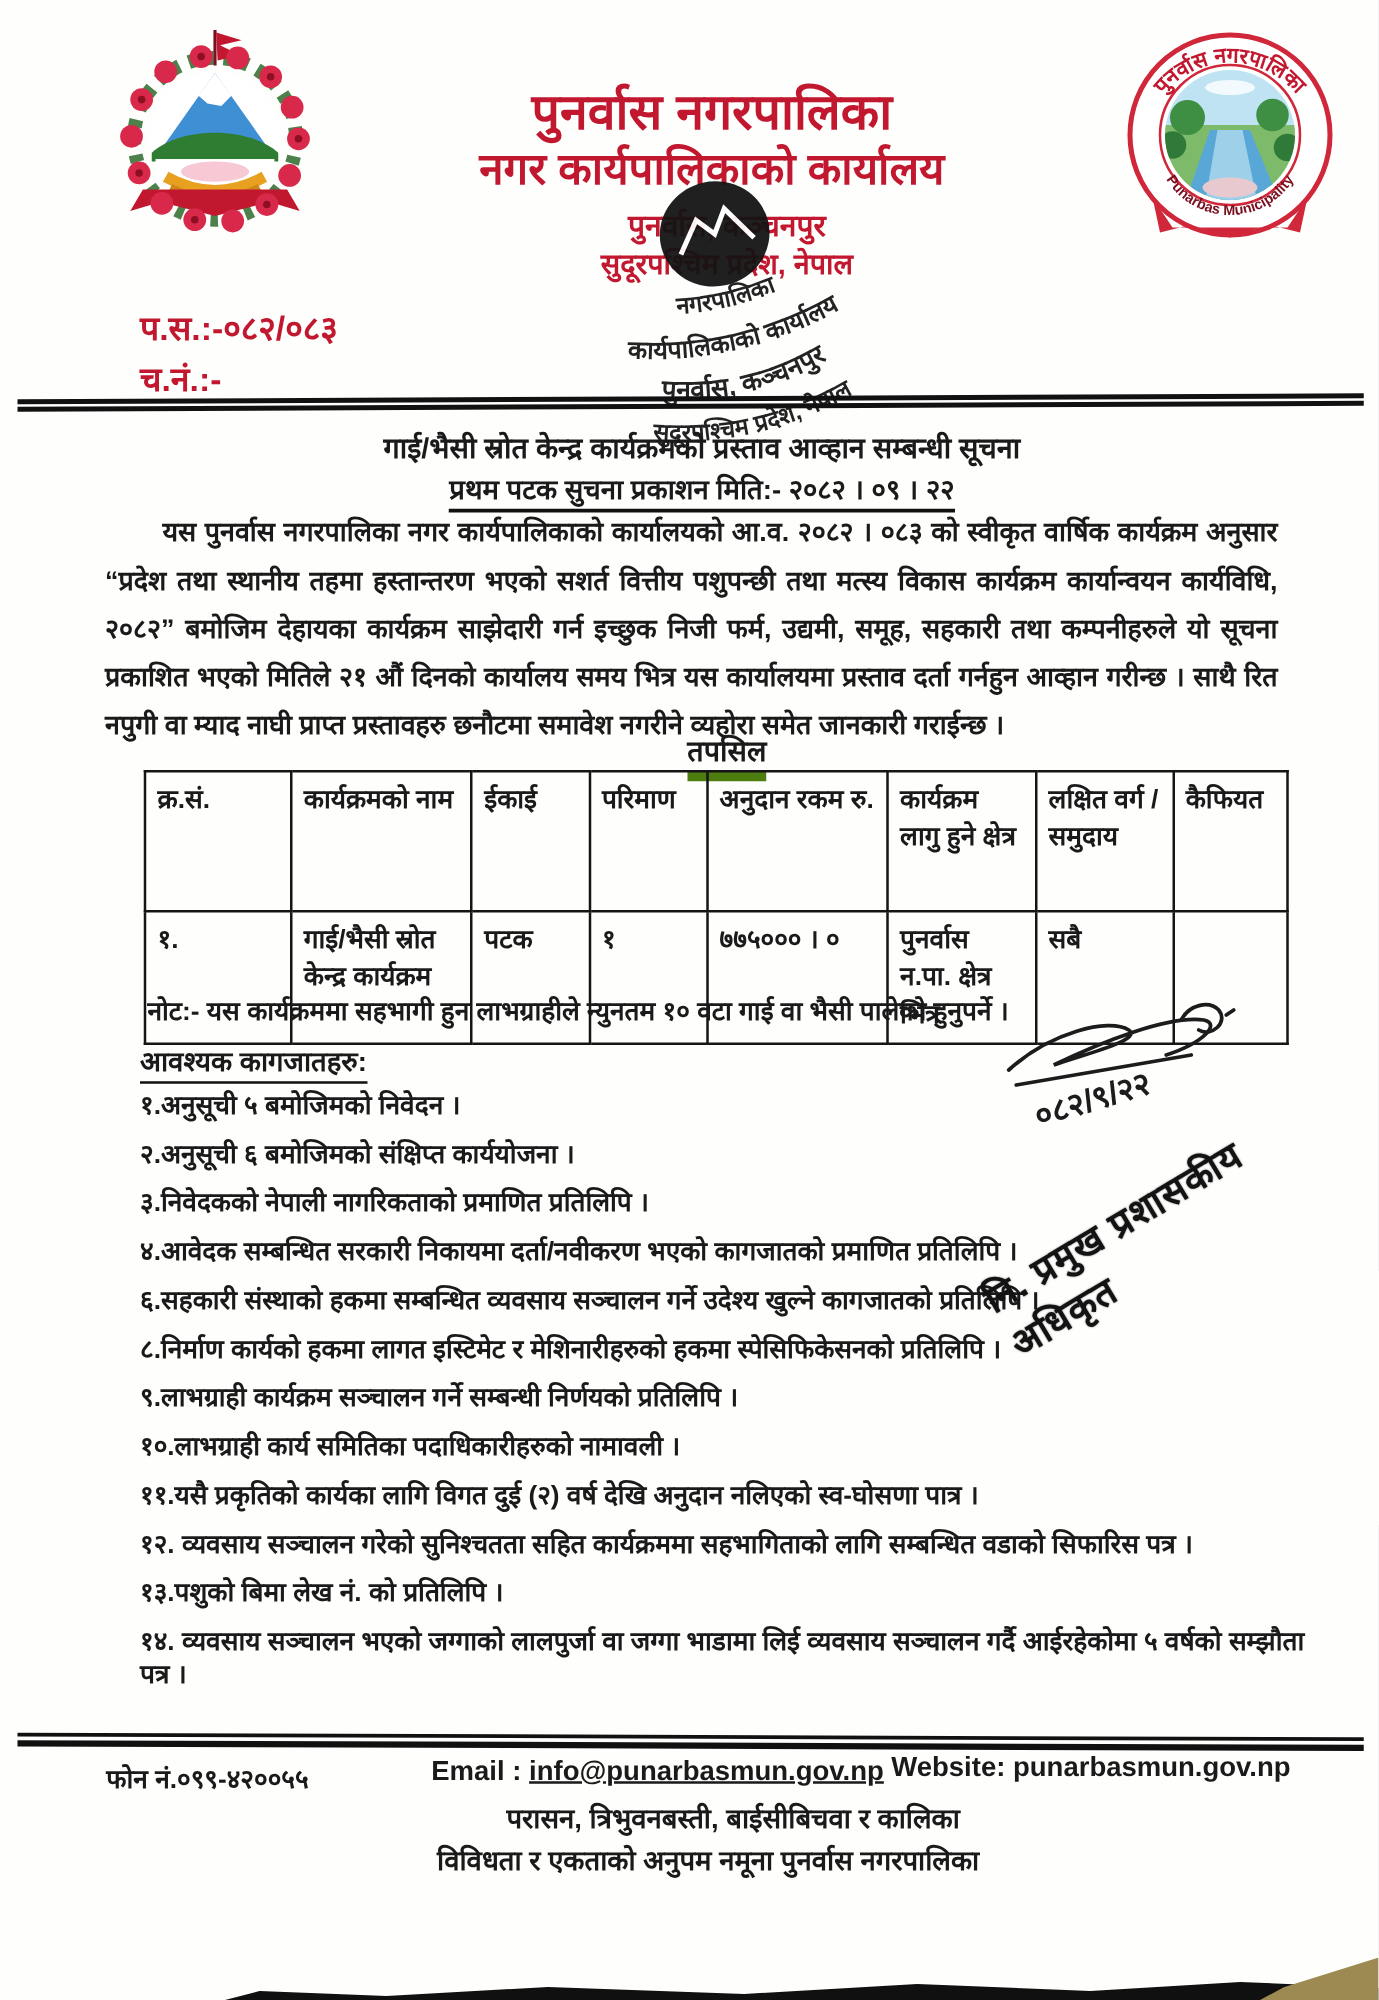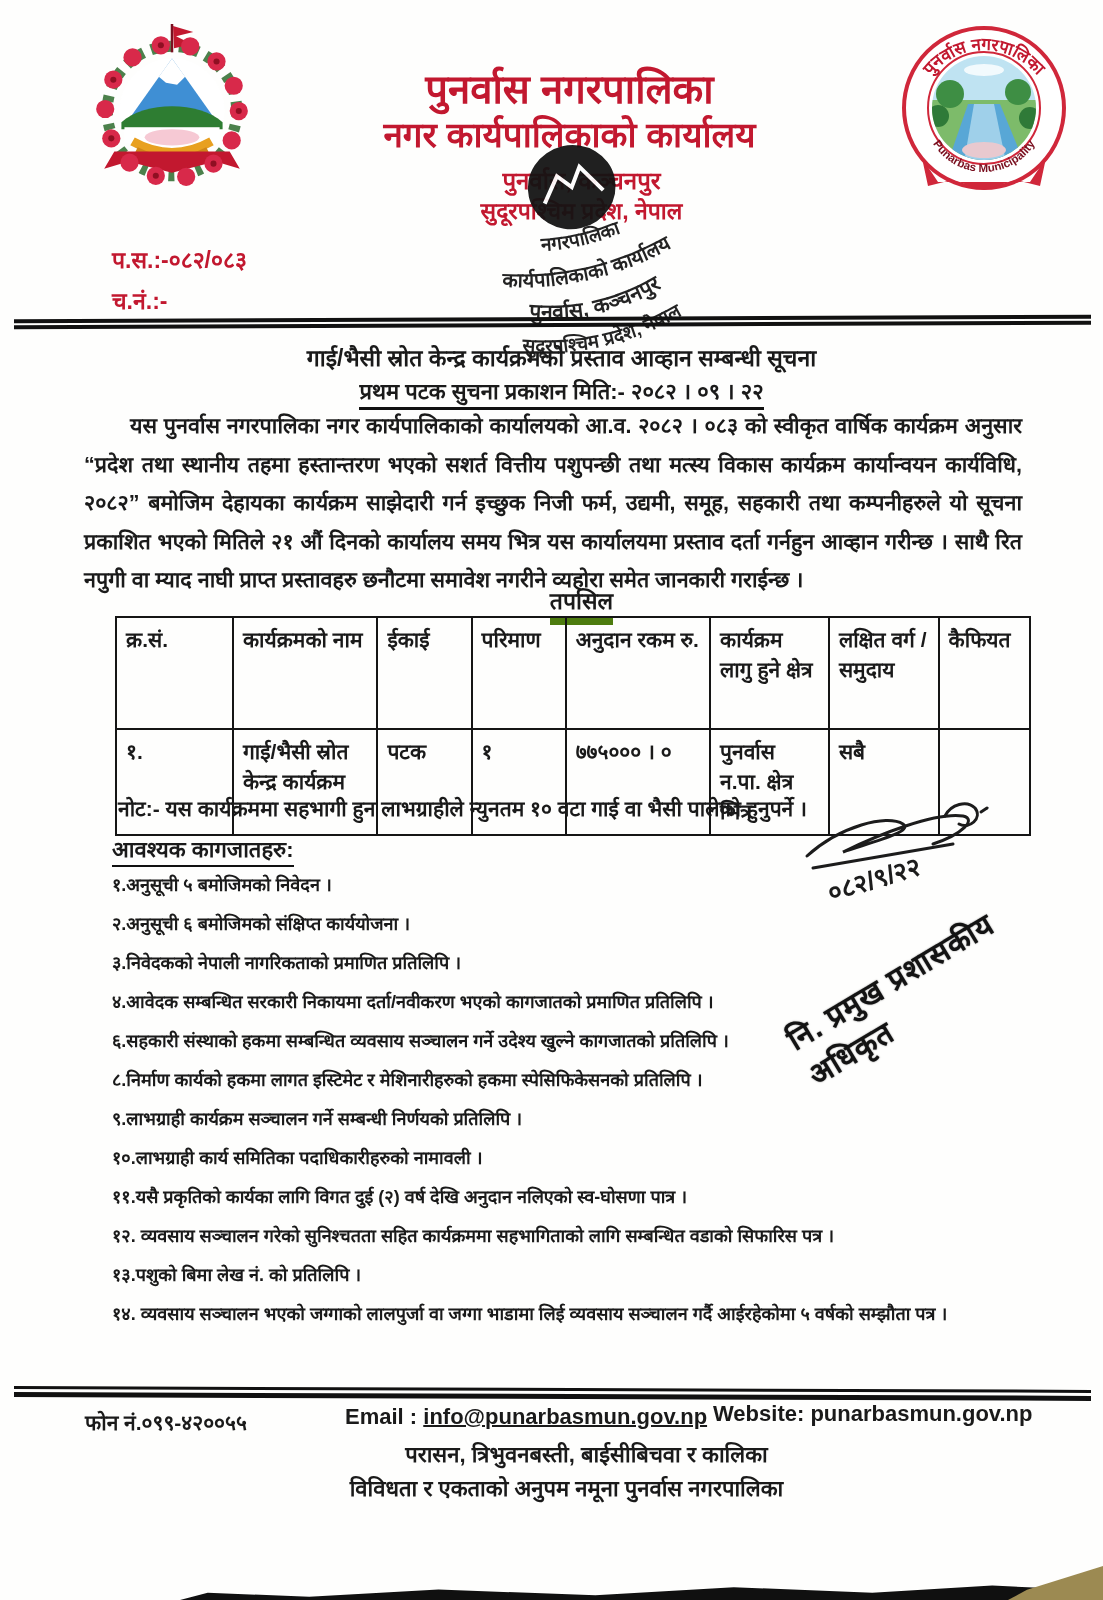--- a/index.html
+++ b/index.html
@@ -8,21 +8,21 @@
     background:#fefefd;overflow:hidden;
     font-family:"Liberation Sans","DejaVu Sans",sans-serif;color:#1a1a1a;
   }
   .abs{position:absolute;}
   .center{left:0;right:0;text-align:center;}
   .red{color:#c2182f;}
   .title1{top:60px;font-size:40px;font-weight:bold;transform:translateX(18px);}
   .title2{top:110px;font-size:35px;font-weight:bold;transform:translateX(18px);}
   .addr1{top:163px;font-size:24px;font-weight:bold;transform:translateX(30px);}
   .addr2{top:194px;font-size:23px;font-weight:bold;transform:translateX(30px);}
-  .refline{left:112px;font-size:23px;font-weight:bold;text-align:right;}
+  .refline{left:112px;font-size:27px;font-weight:bold;text-align:right;}
   .rule{left:14px;right:12px;background:#111;}
   .rule-top-a{top:317px;height:4px;transform:rotate(-0.25deg);}
   .rule-top-b{top:323px;height:4px;transform:rotate(-0.25deg);}
   .notice-title{top:341px;font-size:23px;font-weight:bold;transform:translateX(10px);}
   .pub-wrap{top:375px;transform:translateX(10px);}
   .pub-line{display:inline-block;font-size:22px;font-weight:bold;border-bottom:3px solid #111;padding-bottom:2px;}
   .body-par{left:84px;width:938px;top:407px;font-size:21.5px;line-height:38.5px;
     text-align:justify;text-indent:46px;font-weight:600;}
   .tapsil-wrap{top:584px;transform:translateX(30px);}
   .tapsil{display:inline-block;font-size:23px;font-weight:bold;border-bottom:8px solid #4d7c0f;padding-bottom:1px;}
@@ -30,21 +30,21 @@
   table.main th,table.main td{
     border:2px solid #151515;vertical-align:top;text-align:left;
     padding:7px 9px;font-size:21px;font-weight:600;line-height:30px;
   }
   table.main th{height:96px;}
   table.main td{height:76px;}
   .note-line{left:118px;top:794px;font-size:21px;font-weight:600;}
   .docs-head-wrap{left:112px;top:833px;}
   .docs-head{display:inline-block;font-size:22px;font-weight:bold;border-bottom:2.5px solid #111;padding-bottom:2px;}
   .doc-list{left:112px;top:872px;width:960px;list-style:none;margin:0;padding:0;}
-  .doc-list li{font-size:18px;font-weight:600;line-height:26px;margin-bottom:13px;}
+  .doc-list li{font-size:21px;font-weight:600;line-height:26px;margin-bottom:13px;}
   .stamp-header{left:440px;top:138px;width:290px;height:240px;transform:rotate(-13deg);opacity:.94;}
   .sig-block{left:795px;top:798px;width:230px;height:120px;}
   .sig-stamp{left:800px;top:1018px;width:330px;font-size:30px;font-weight:bold;
     transform:rotate(-31deg);transform-origin:left center;letter-spacing:1px;
     color:#131313;text-shadow:0 0 1.5px rgba(20,20,20,.65);}
   .rule-bot-a{top:1388px;height:3px;transform:rotate(0.2deg);}
   .rule-bot-b{top:1394px;height:5px;transform:rotate(0.2deg);}
   .foot1-phone{left:85px;top:1408px;font-size:21px;font-weight:bold;}
   .foot1-email{left:345px;top:1404px;font-size:22px;font-weight:bold;}
   .email-link{text-decoration:underline;text-decoration-thickness:2px;}

